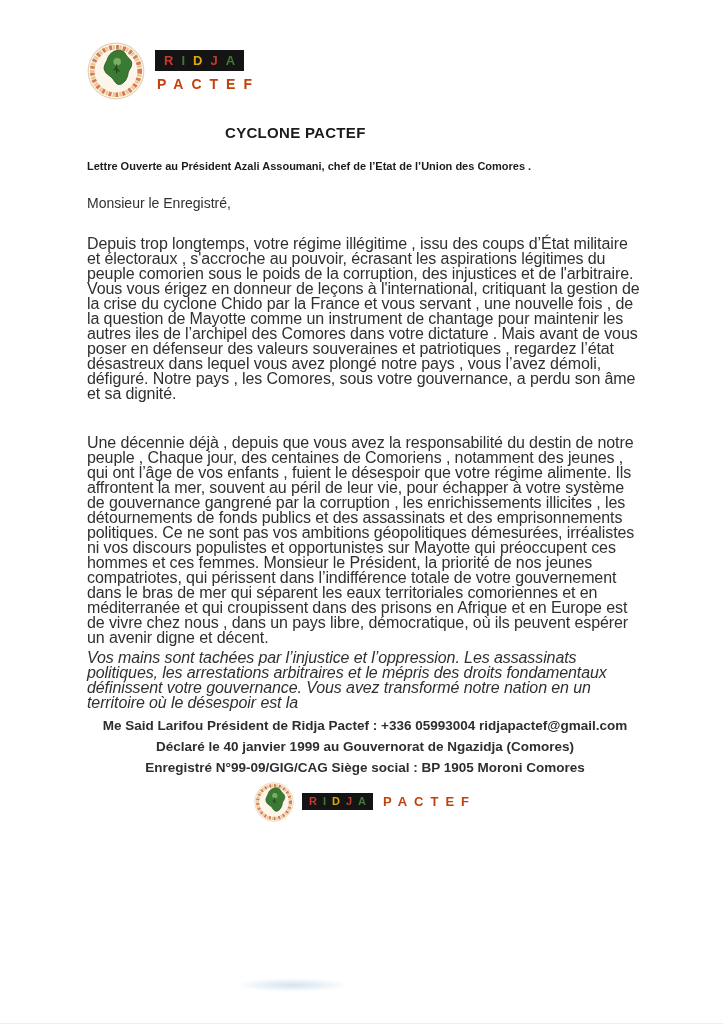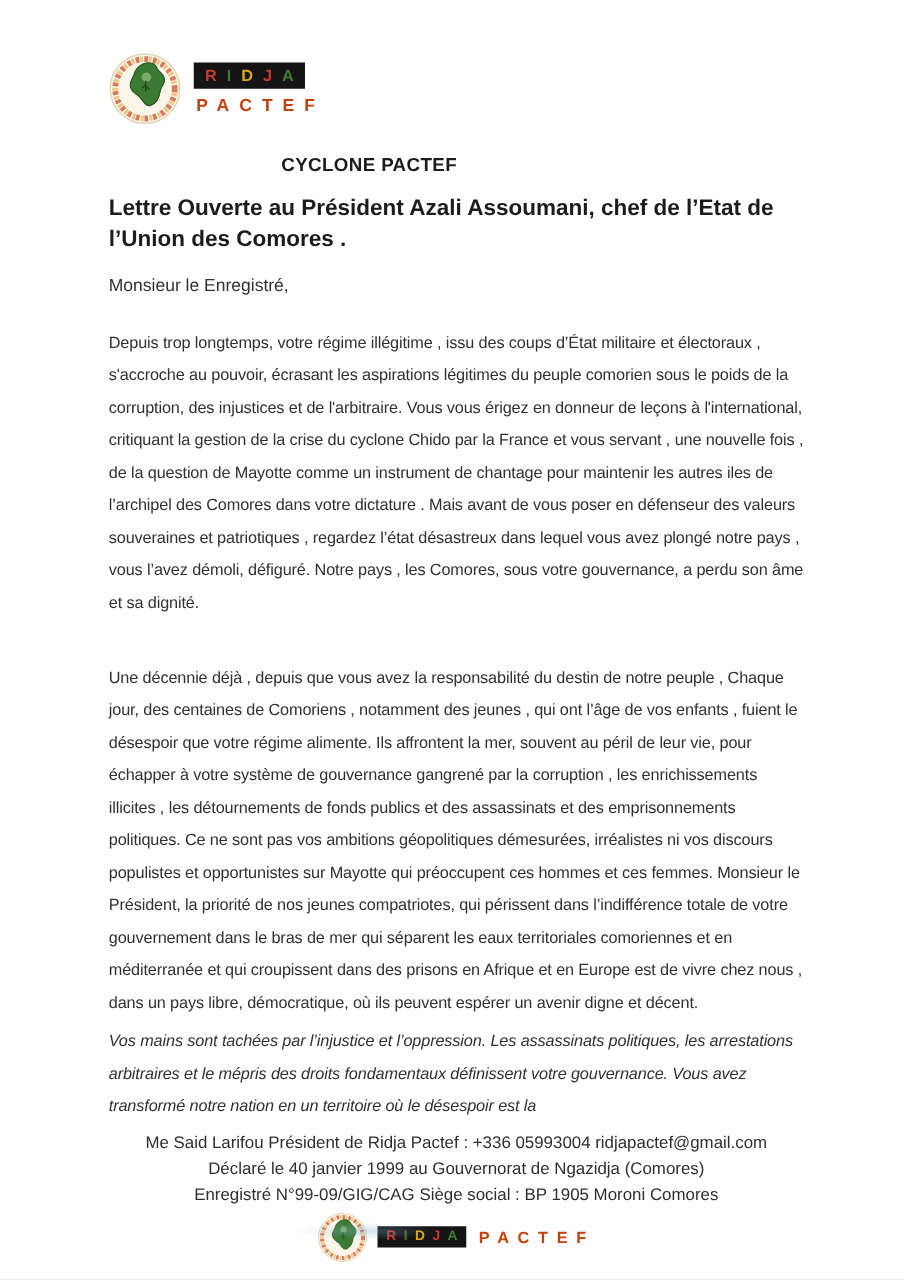--- a/index.html
+++ b/index.html
@@ -32,36 +32,36 @@
     letter-spacing:8px; margin-top:5px; padding-left:2px;
   }
   .pactef.inline { margin-top:0; margin-left:8px; font-size:13px; letter-spacing:7px; }
 
   
   .title {
     margin:24px 0 0 138px; font-size:15px; font-weight:bold;
     letter-spacing:.3px; color:#1c1c1c;
   }
   .subtitle {
-    margin:13px 0 0 0; font-size:18px; font-weight:bold;
+    margin:13px 0 0 0; font-size:11px; font-weight:bold;
     line-height:25px; color:#1c1c1c; max-width:557px;
   }
   .dateline { margin:12px 0 0 0; font-size:14px; line-height:21.5px; }
   .salutation { margin:14px 0 0 0; font-size:14px; line-height:21.5px; }
   .body-paragraph {
-    margin:0; max-width:557px; font-size:13px; line-height:26px;
+    margin:0; max-width:557px; font-size:16px; line-height:15px;
     letter-spacing:-0.1px; color:#303030; text-align:left;
   }
   .p1 { margin-top:21px; }
   .p2 { margin-top:34px; }
   .p3 { margin-top:5px;font-style:italic; }
 
   
   .letter-footer { margin-top:5px; text-align:center; }
-  .footer-line { font-size:13.5px; line-height:21px; color:#2e2e2e; }
+  .footer-line { font-size:13.5px; line-height:21px; color:#2e2e2e;font-weight:bold; }
   .brand.bottom { justify-content:center; margin-top:4px; }
 
   .smudge {
     position:absolute; left:235px; top:978px; width:115px; height:14px;
     background:radial-gradient(ellipse at center, rgba(130,175,210,0.35), rgba(130,175,210,0) 70%);
     pointer-events:none;
   }
 </style>
 </head>
 <body>

